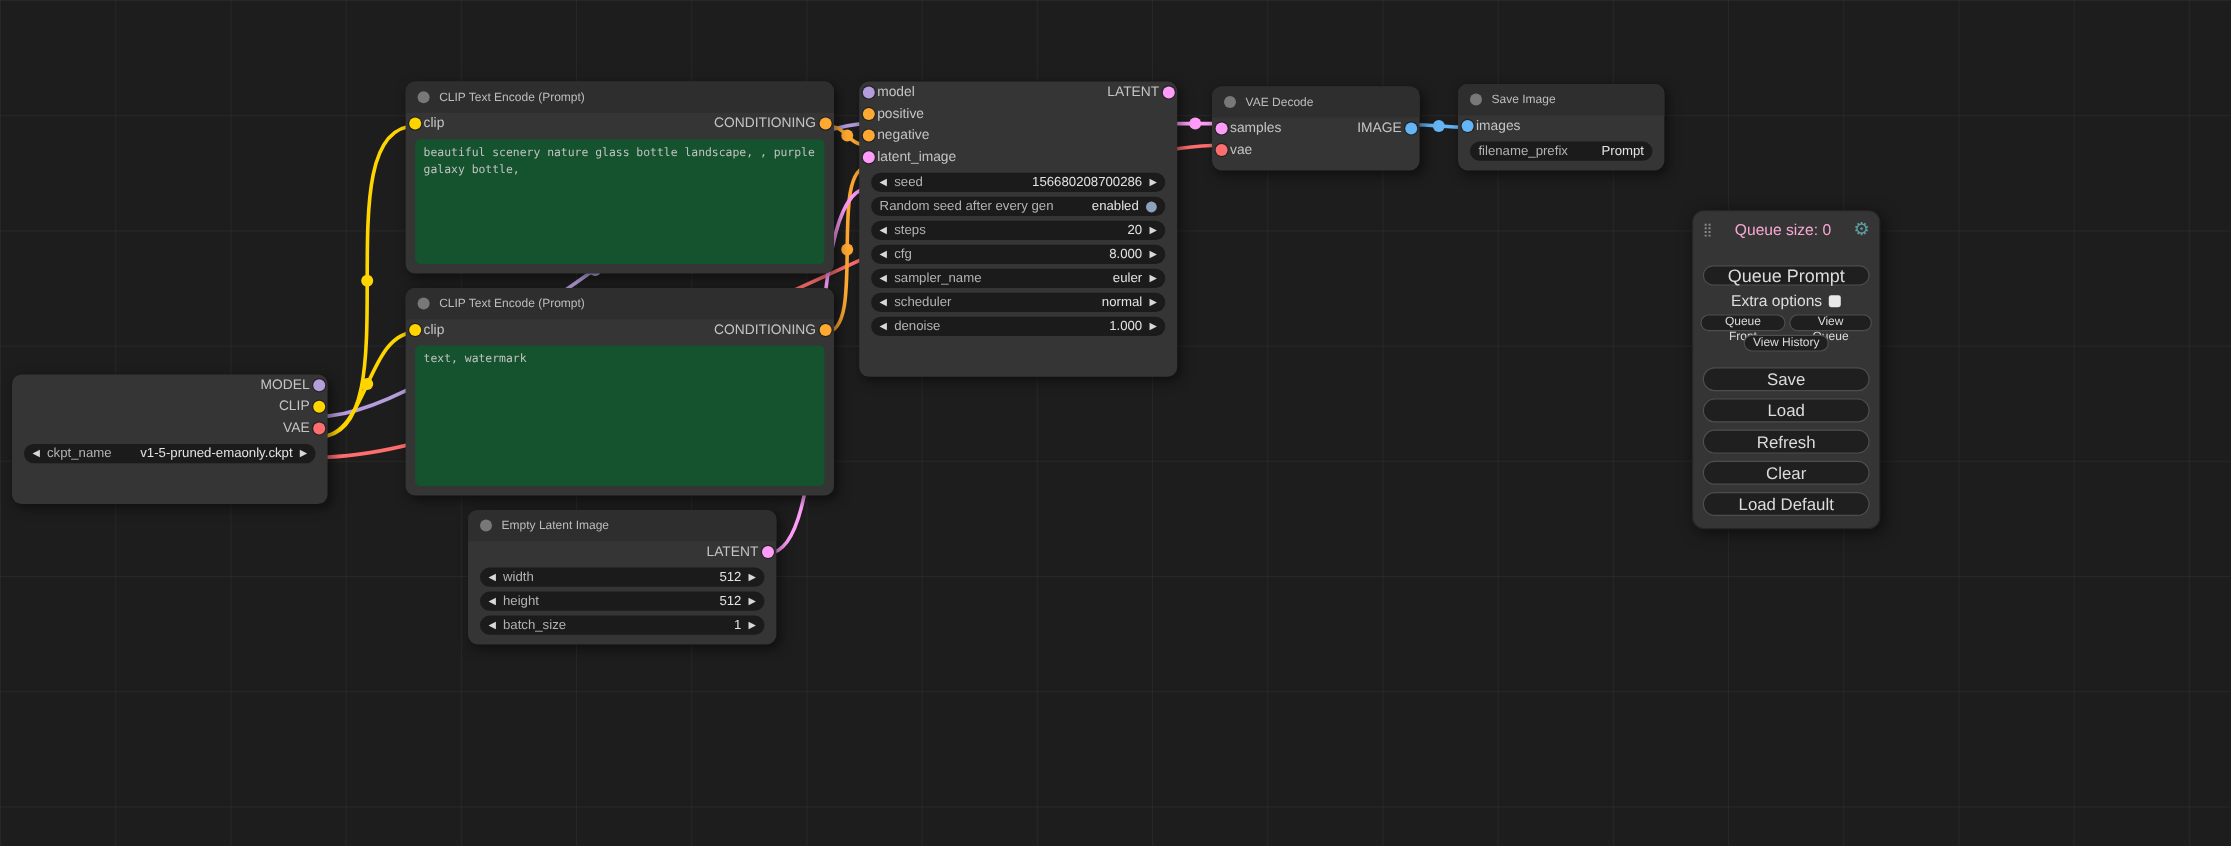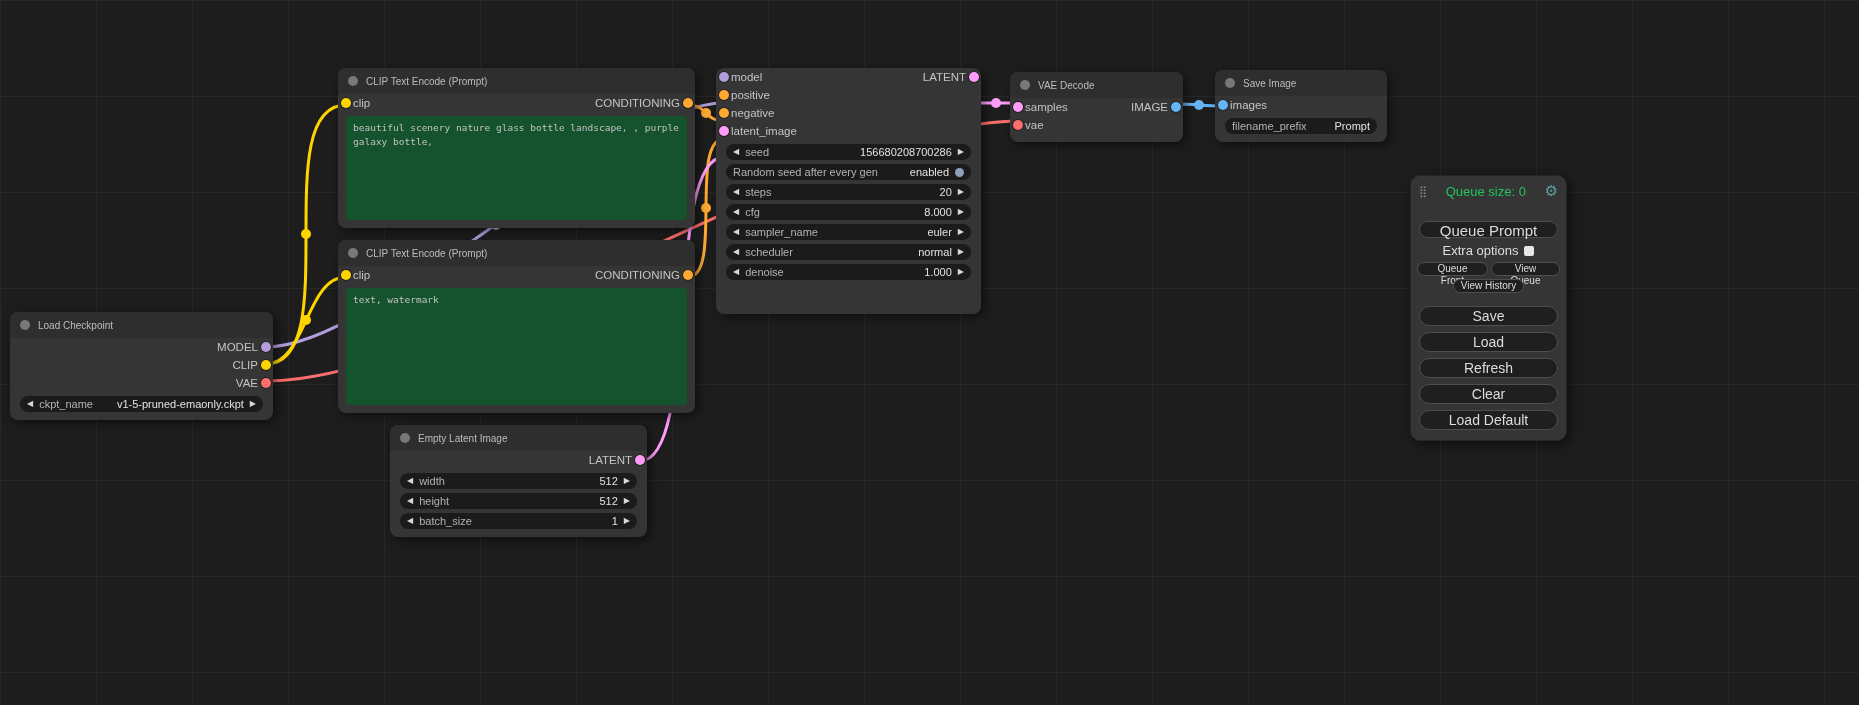--- a/index.html
+++ b/index.html
@@ -65,21 +65,21 @@
 
   
   #menu {
     position:absolute; z-index:3; left:1410px; top:175px; width:157px;
     background:#353535; border:1px solid #262626; border-radius:10px;
     box-shadow:3px 3px 12px rgba(0,0,0,.55);
     padding:5px 6px 10px; color:#ddd; display:flex; flex-direction:column;
   }
   .mhead { display:flex; align-items:center; height:20px; font-size:13px; padding:0 2px; }
   .drag { color:#8a8a8a; font-size:11px; cursor:grab; }
-  .qsize { flex:1; text-align:center; color:#22c55e; }
+  .qsize { flex:1; text-align:center; color:#f9a8d4; }
   .gear { color:#5f9ea0; font-size:15px; cursor:pointer; }
 
   .btn {
     display:block; background:#1f1f1f; border:1px solid #4e4e4e; border-radius:10px;
     color:#dcdcdc; text-align:center; cursor:pointer; font-family:inherit; padding:0;
   }
   .btn.big { height:17px; font-size:15px; margin:20px 2px 2px; width:calc(100% - 4px); }
   .xrow { display:flex; justify-content:center; align-items:center; gap:6px; height:17px; font-size:13px; margin-top:2px; }
   .checkbox { width:10px; height:10px; background:#e8e8e8; border-radius:2px; cursor:pointer; }
   .smallrow { display:flex; gap:3px; justify-content:center; margin-top:3px; }
@@ -116,24 +116,20 @@
     <circle cx="682" cy="309" r="5" fill="#FF9CF9"></circle>
 
     <path d="M974,103 C994,103 998,103 1018,103" stroke="#FF9CF9"></path>
     <circle cx="996" cy="103" r="5" fill="#FF9CF9"></circle>
 
     <path d="M1176,104 C1196,104 1203,106 1223,106" stroke="#64B5F6"></path>
     <circle cx="1199" cy="105" r="5" fill="#64B5F6"></circle>
   </svg>
 
   <div class="node" style="left:10px;top:312px;width:263px;height:108px">
-    <div class="ntitle">
-      <span class="ndot"></span>
-      <span>Load Checkpoint</span>
-    </div>
     <div class="row">
       <span class="outlabel">MODEL</span>
       <span class="slotdot out c-model"></span>
     </div>
     <div class="row">
       <span class="outlabel">CLIP</span>
       <span class="slotdot out c-clip"></span>
     </div>
     <div class="row">
       <span class="outlabel">VAE</span>

